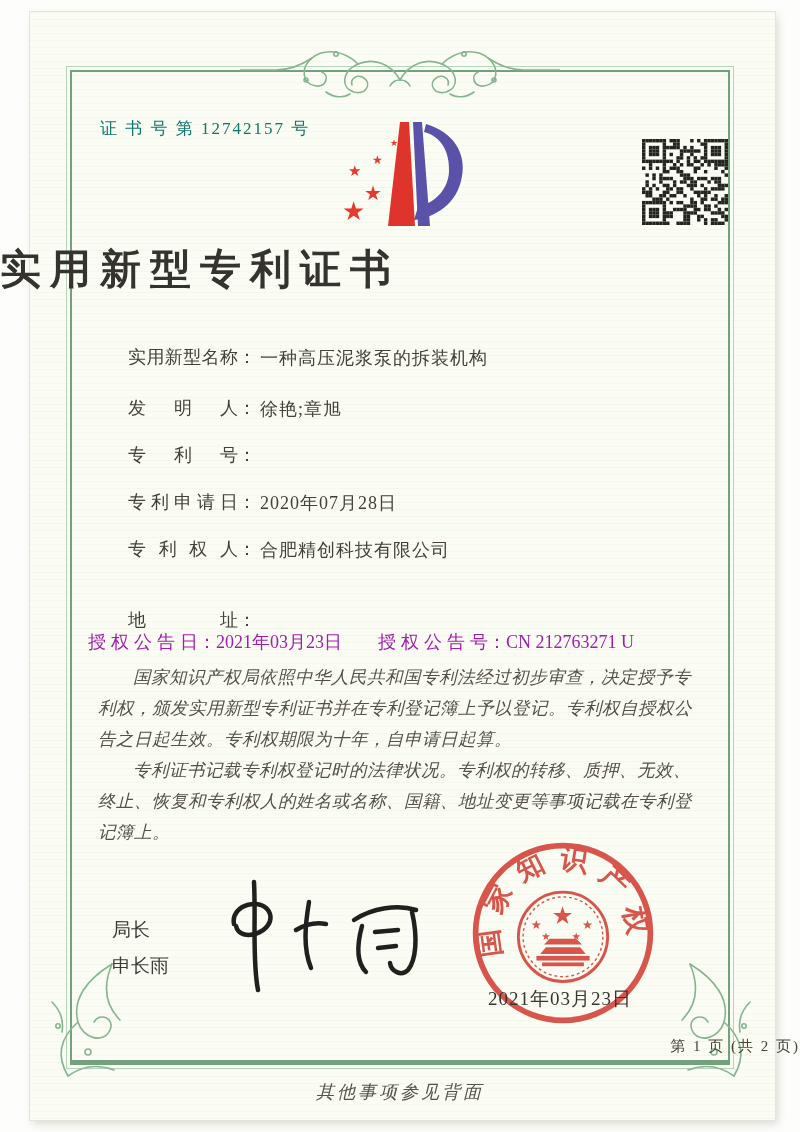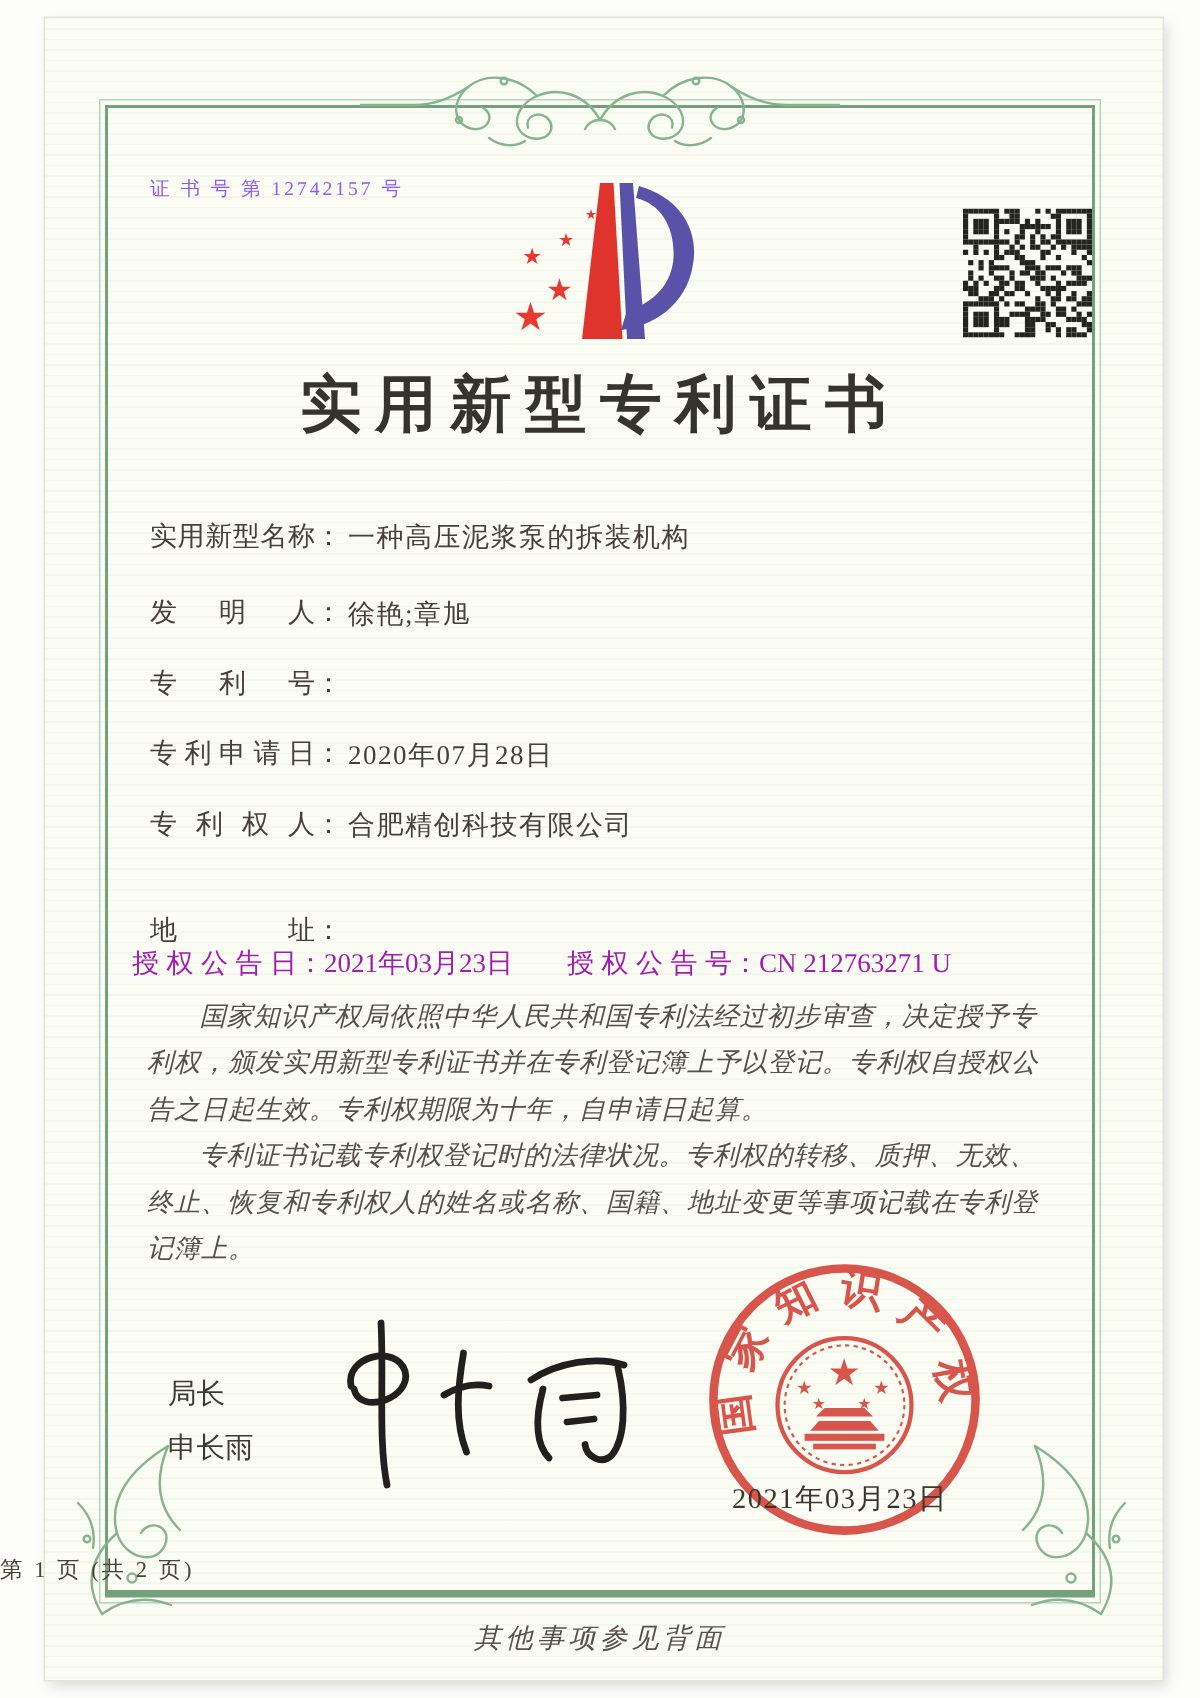--- a/index.html
+++ b/index.html
@@ -4,38 +4,38 @@
 <style>
   html,body{margin:0;padding:0;}
   body{width:800px;height:1132px;background:#fdfdfb;font-family:"Liberation Serif","DejaVu Serif",serif;overflow:hidden;position:relative;}
   .paper{position:absolute;left:30px;top:12px;width:745px;height:1108px;background:#fbfcf3;
          box-shadow:0 0 0 1px #e4e4da, 3px 4px 8px rgba(120,120,110,.25);}
   .paper::before{content:"";position:absolute;inset:0;
          background:repeating-linear-gradient(180deg, rgba(140,185,150,.07) 0 1px, transparent 1px 7px);}
   .layer{position:absolute;left:0;top:0;width:800px;height:1132px;}
   .frame-outer{position:absolute;left:66px;top:66px;width:666px;height:1001px;border:1px solid #b9d4bd;}
   .frame-inner{position:absolute;left:3px;top:3px;right:3px;bottom:3px;border:2px solid #74a17d;border-bottom-width:5px;}
-  .certno{position:absolute;left:100px;top:117px;font-size:13px;letter-spacing:2px;color:#8b5cf6;}
-  .title{position:absolute;left:0;top:242px;width:800px;text-align:center;font-size:41px;font-weight:700;
+  .certno{position:absolute;left:100px;top:117px;font-size:17px;letter-spacing:2px;color:#0f766e;}
+  .title{position:absolute;left:0;top:242px;width:800px;font-size:41px;font-weight:700;
          letter-spacing:9px;color:#35332e;}
   .fieldrow{position:absolute;left:100px;display:flex;align-items:flex-start;font-size:18px;color:#45413a;}
-  .flabel{display:inline-block;width:110px;text-align:justify;text-align-last:justify;flex:0 0 110px;}
+  .flabel{display:inline-block;width:110px;text-align:justify;text-align-last:justify;flex:0 0 110px;margin-left:28px;}
   .fcolon{flex:0 0 auto;margin-right:4px;}
   .fvalue{max-width:448px;line-height:26px;letter-spacing:1px;}
   .grantrow{position:absolute;left:88px;top:630px;width:620px;display:flex;font-size:18px;color:#a21caf;}
   .grantrow .g2{margin-left:36px;}
   .glabel{display:inline-block;width:110px;text-align:justify;text-align-last:justify;}
   .paras{position:absolute;left:98px;top:662px;width:608px;font-size:17.5px;line-height:31px;
          color:#55504a;font-style:italic;letter-spacing:.5px;}
   .paras p{margin:0;text-indent:2em;}
   .signerblock{position:absolute;left:100px;top:912px;font-size:19px;color:#3c3a35;line-height:36px;margin-left:12px;}
   .sigsvg{position:absolute;left:212px;top:868px;}
   .sealwrap{position:absolute;left:468px;top:838px;width:190px;height:190px;opacity:.9;}
   .sealdate{position:absolute;left:488px;top:986px;font-size:19px;color:#3a352f;letter-spacing:1px;z-index:5;}
-  .pageinfo{position:absolute;left:0;top:1037px;width:800px;text-align:left;font-size:15px;color:#474337;letter-spacing:2px;}
+  .pageinfo{position:absolute;left:0;top:1037px;width:800px;text-align:right;font-size:15px;color:#474337;letter-spacing:2px;}
   .backnote{position:absolute;left:0;top:1080px;width:800px;text-align:center;font-size:18px;
             font-style:italic;color:#56514b;letter-spacing:3px;}
   .logo{position:absolute;left:338px;top:110px;}
   .qr{position:absolute;left:642px;top:139px;}
   .orn-top{position:absolute;left:240px;top:40px;}
   .orn-bl{position:absolute;left:42px;top:962px;}
   .orn-br{position:absolute;left:672px;top:962px;transform:scaleX(-1);}
 </style>
 </head>
 <body>

